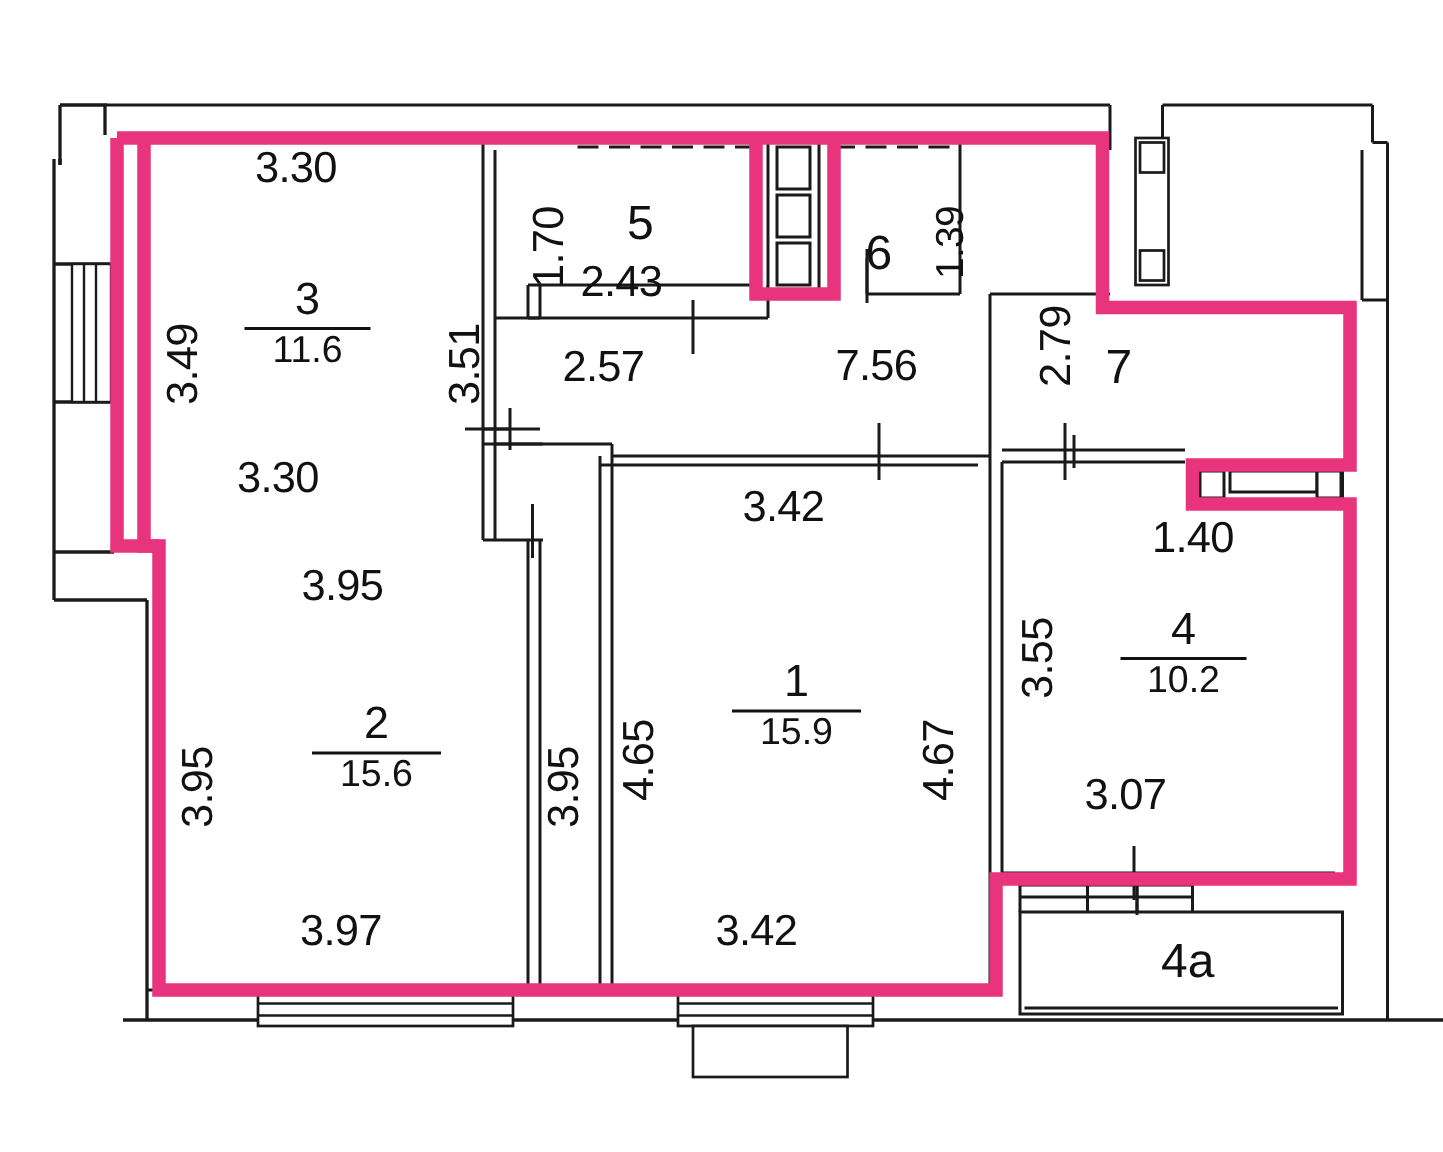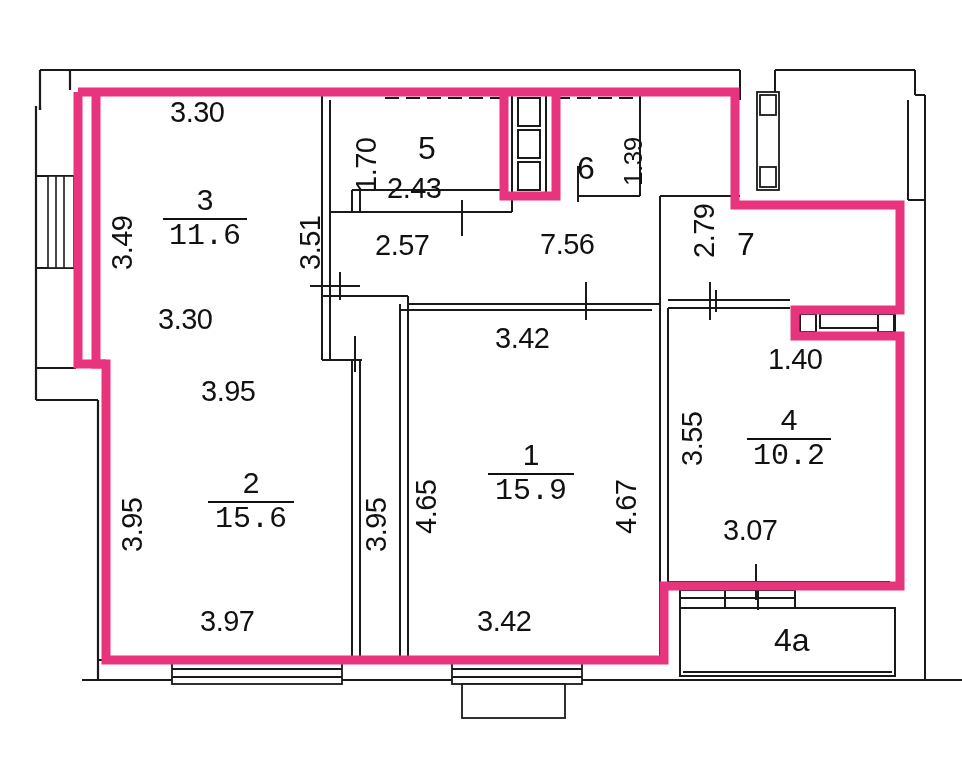--- a/index.html
+++ b/index.html
@@ -25,21 +25,21 @@
   .rlabel{
     position:absolute;
     text-align:center;
     color:#111;
     font-family:"Liberation Sans", sans-serif;
     line-height:1.02;
     white-space:nowrap;
   }
   .rlabel .num{font-size:30px;display:block;}
   .rlabel .bar{display:block;height:2px;background:#111;margin:2px auto 1px auto;}
-  .rlabel .area{font-size:30px;display:block;font-family:Liberation Mono, monospace;}
+  .rlabel .area{font-size:25px;display:block;}
   .plain-label{
     position:absolute;color:#111;font-size:30px;
     font-family:"Liberation Sans", sans-serif;white-space:nowrap;
   }
   .wm{
     position:absolute;
     color:rgba(120,120,140,0.10);
     font-size:46px;
     font-weight:700;
     letter-spacing:2px;
@@ -235,21 +235,21 @@
     </div>
 
     <div class="dim v" style="left:352px;top:192px;transform:rotate(-90deg);">1.70</div>
     <div class="plain-label" style="left:418px;top:130px;font-size:32px;">5</div>
     <div class="dim" style="left:387px;top:174px;">2.43</div>
     <div class="dim" style="left:375px;top:231px;">2.57</div>
 
     <div class="plain-label" style="left:577px;top:150px;font-size:32px;">6</div>
     <div class="dim v" style="left:620px;top:186px;transform:rotate(-90deg);font-size:26px;">1.39</div>
 
-    <div class="dim" style="left:540px;top:230px;">7.56</div>
+    <div class="dim" style="left:557px;top:230px;">7.56</div>
     <div class="dim v" style="left:690px;top:258px;transform:rotate(-90deg);">2.79</div>
     <div class="plain-label" style="left:737px;top:226px;font-size:32px;">7</div>
 
     <div class="dim" style="left:768px;top:345px;">1.40</div>
     <div class="dim v" style="left:678px;top:466px;transform:rotate(-90deg);">3.55</div>
     <div class="dim" style="left:723px;top:516px;">3.07</div>
     <div class="rlabel" style="left:737px;top:405px;width:104px;">
       <span class="num">4</span>
       <span class="bar" style="width:84px;"></span>
       <span class="area">10.2</span>

